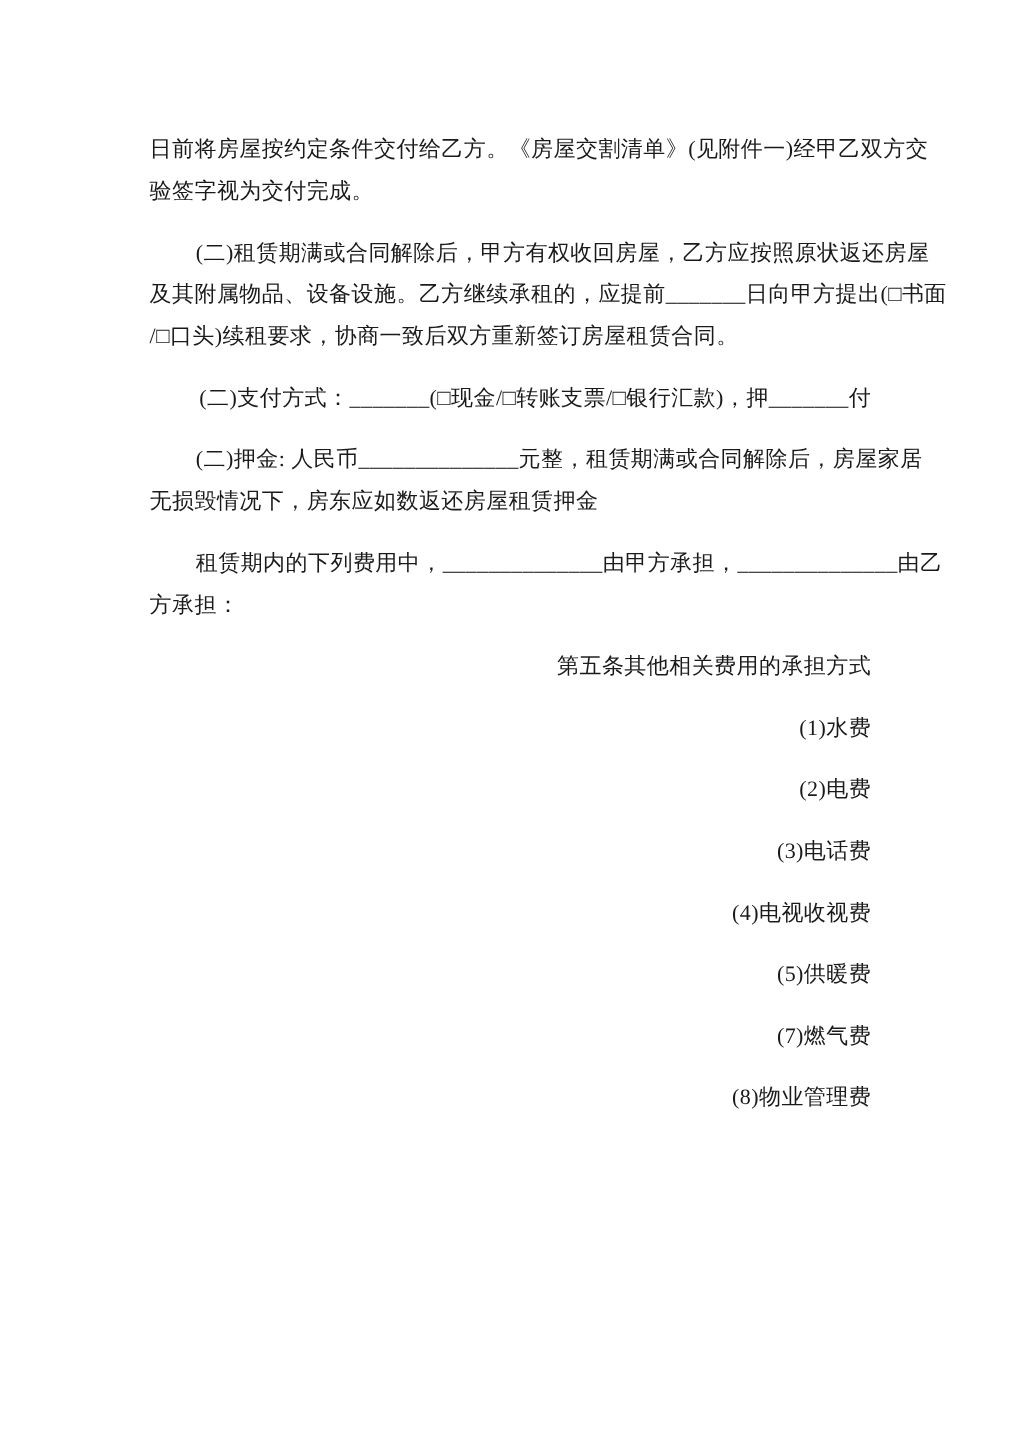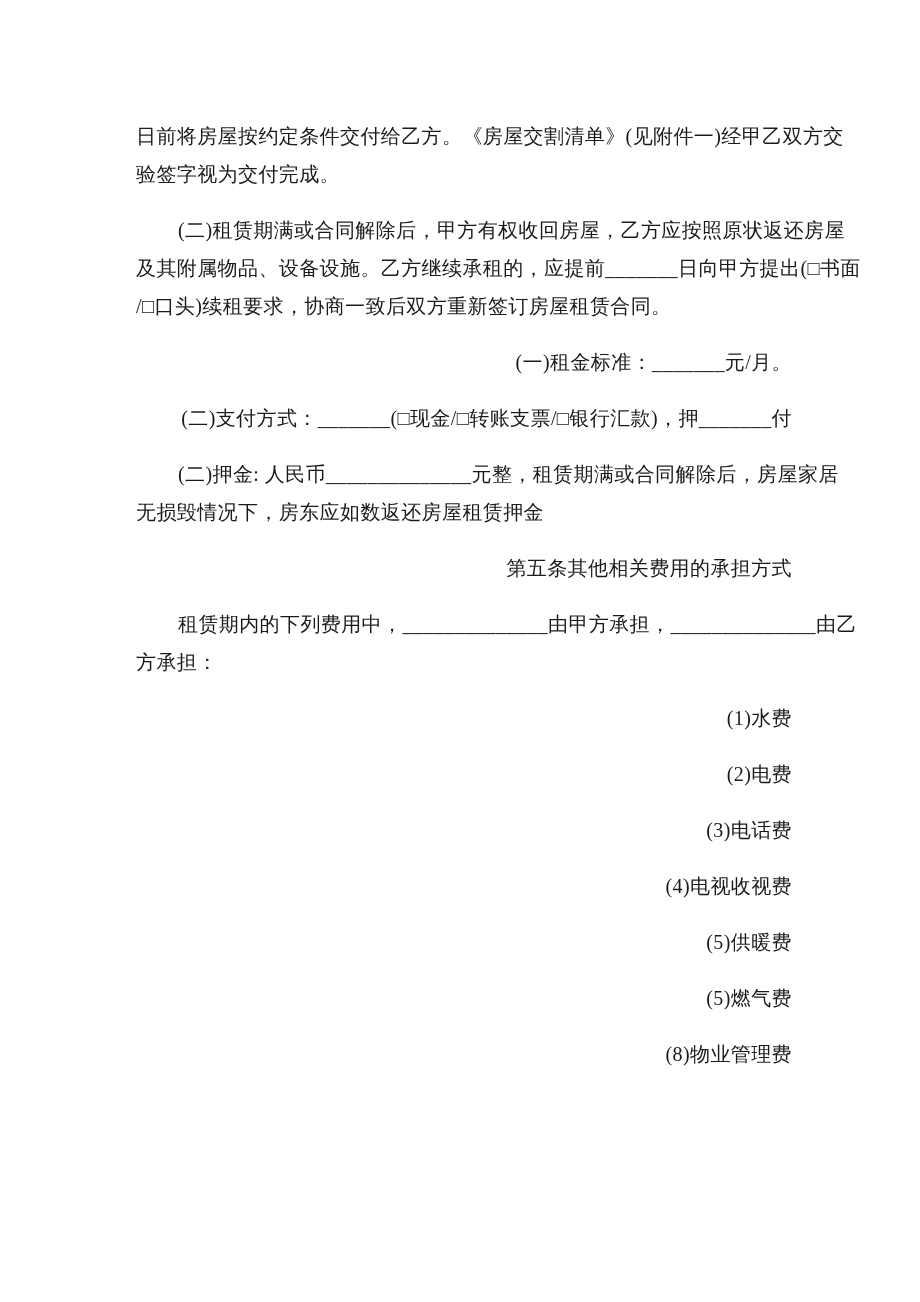--- a/index.html
+++ b/index.html
@@ -42,50 +42,47 @@
     <div class="paragraph">
       <div class="text-line">日前将房屋按约定条件交付给乙方。《房屋交割清单》(见附件一)经甲乙双方交</div>
       <div class="text-line">验签字视为交付完成。</div>
     </div>
     <div class="paragraph indent">
       <div class="text-line">(二)租赁期满或合同解除后，甲方有权收回房屋，乙方应按照原状返还房屋</div>
       <div class="text-line">及其附属物品、设备设施。乙方继续承租的，应提前_______日向甲方提出(□书面</div>
       <div class="text-line">/□口头)续租要求，协商一致后双方重新签订房屋租赁合同。</div>
     </div>
     <div class="paragraph indent">
-      <div class="text-line">(一)租金标准：_______元/月。</div>
-    </div>
-    <div class="paragraph indent">
       <div class="text-line">(二)支付方式：_______(□现金/□转账支票/□银行汇款)，押_______付</div>
     </div>
     <div class="paragraph indent">
       <div class="text-line">(二)押金: 人民币______________元整，租赁期满或合同解除后，房屋家居</div>
       <div class="text-line">无损毁情况下，房东应如数返还房屋租赁押金</div>
     </div>
     <div class="paragraph indent">
-      <div class="text-line">第五条其他相关费用的承担方式</div>
+      <div class="text-line">租赁期内的下列费用中，______________由甲方承担，______________由乙</div>
+      <div class="text-line">方承担：</div>
     </div>
     <div class="paragraph indent">
-      <div class="text-line">租赁期内的下列费用中，______________由甲方承担，______________由乙</div>
-      <div class="text-line">方承担：</div>
+      <div class="text-line">第五条其他相关费用的承担方式</div>
     </div>
     <div class="paragraph indent">
       <div class="text-line">(1)水费</div>
     </div>
     <div class="paragraph indent">
       <div class="text-line">(2)电费</div>
     </div>
     <div class="paragraph indent">
       <div class="text-line">(3)电话费</div>
     </div>
     <div class="paragraph indent">
       <div class="text-line">(4)电视收视费</div>
     </div>
     <div class="paragraph indent">
       <div class="text-line">(5)供暖费</div>
     </div>
     <div class="paragraph indent">
-      <div class="text-line">(5)燃气费</div>
+      <div class="text-line">(7)燃气费</div>
     </div>
     <div class="paragraph indent">
       <div class="text-line">(8)物业管理费</div>
     </div>
   </main>
 
 </body></html>

